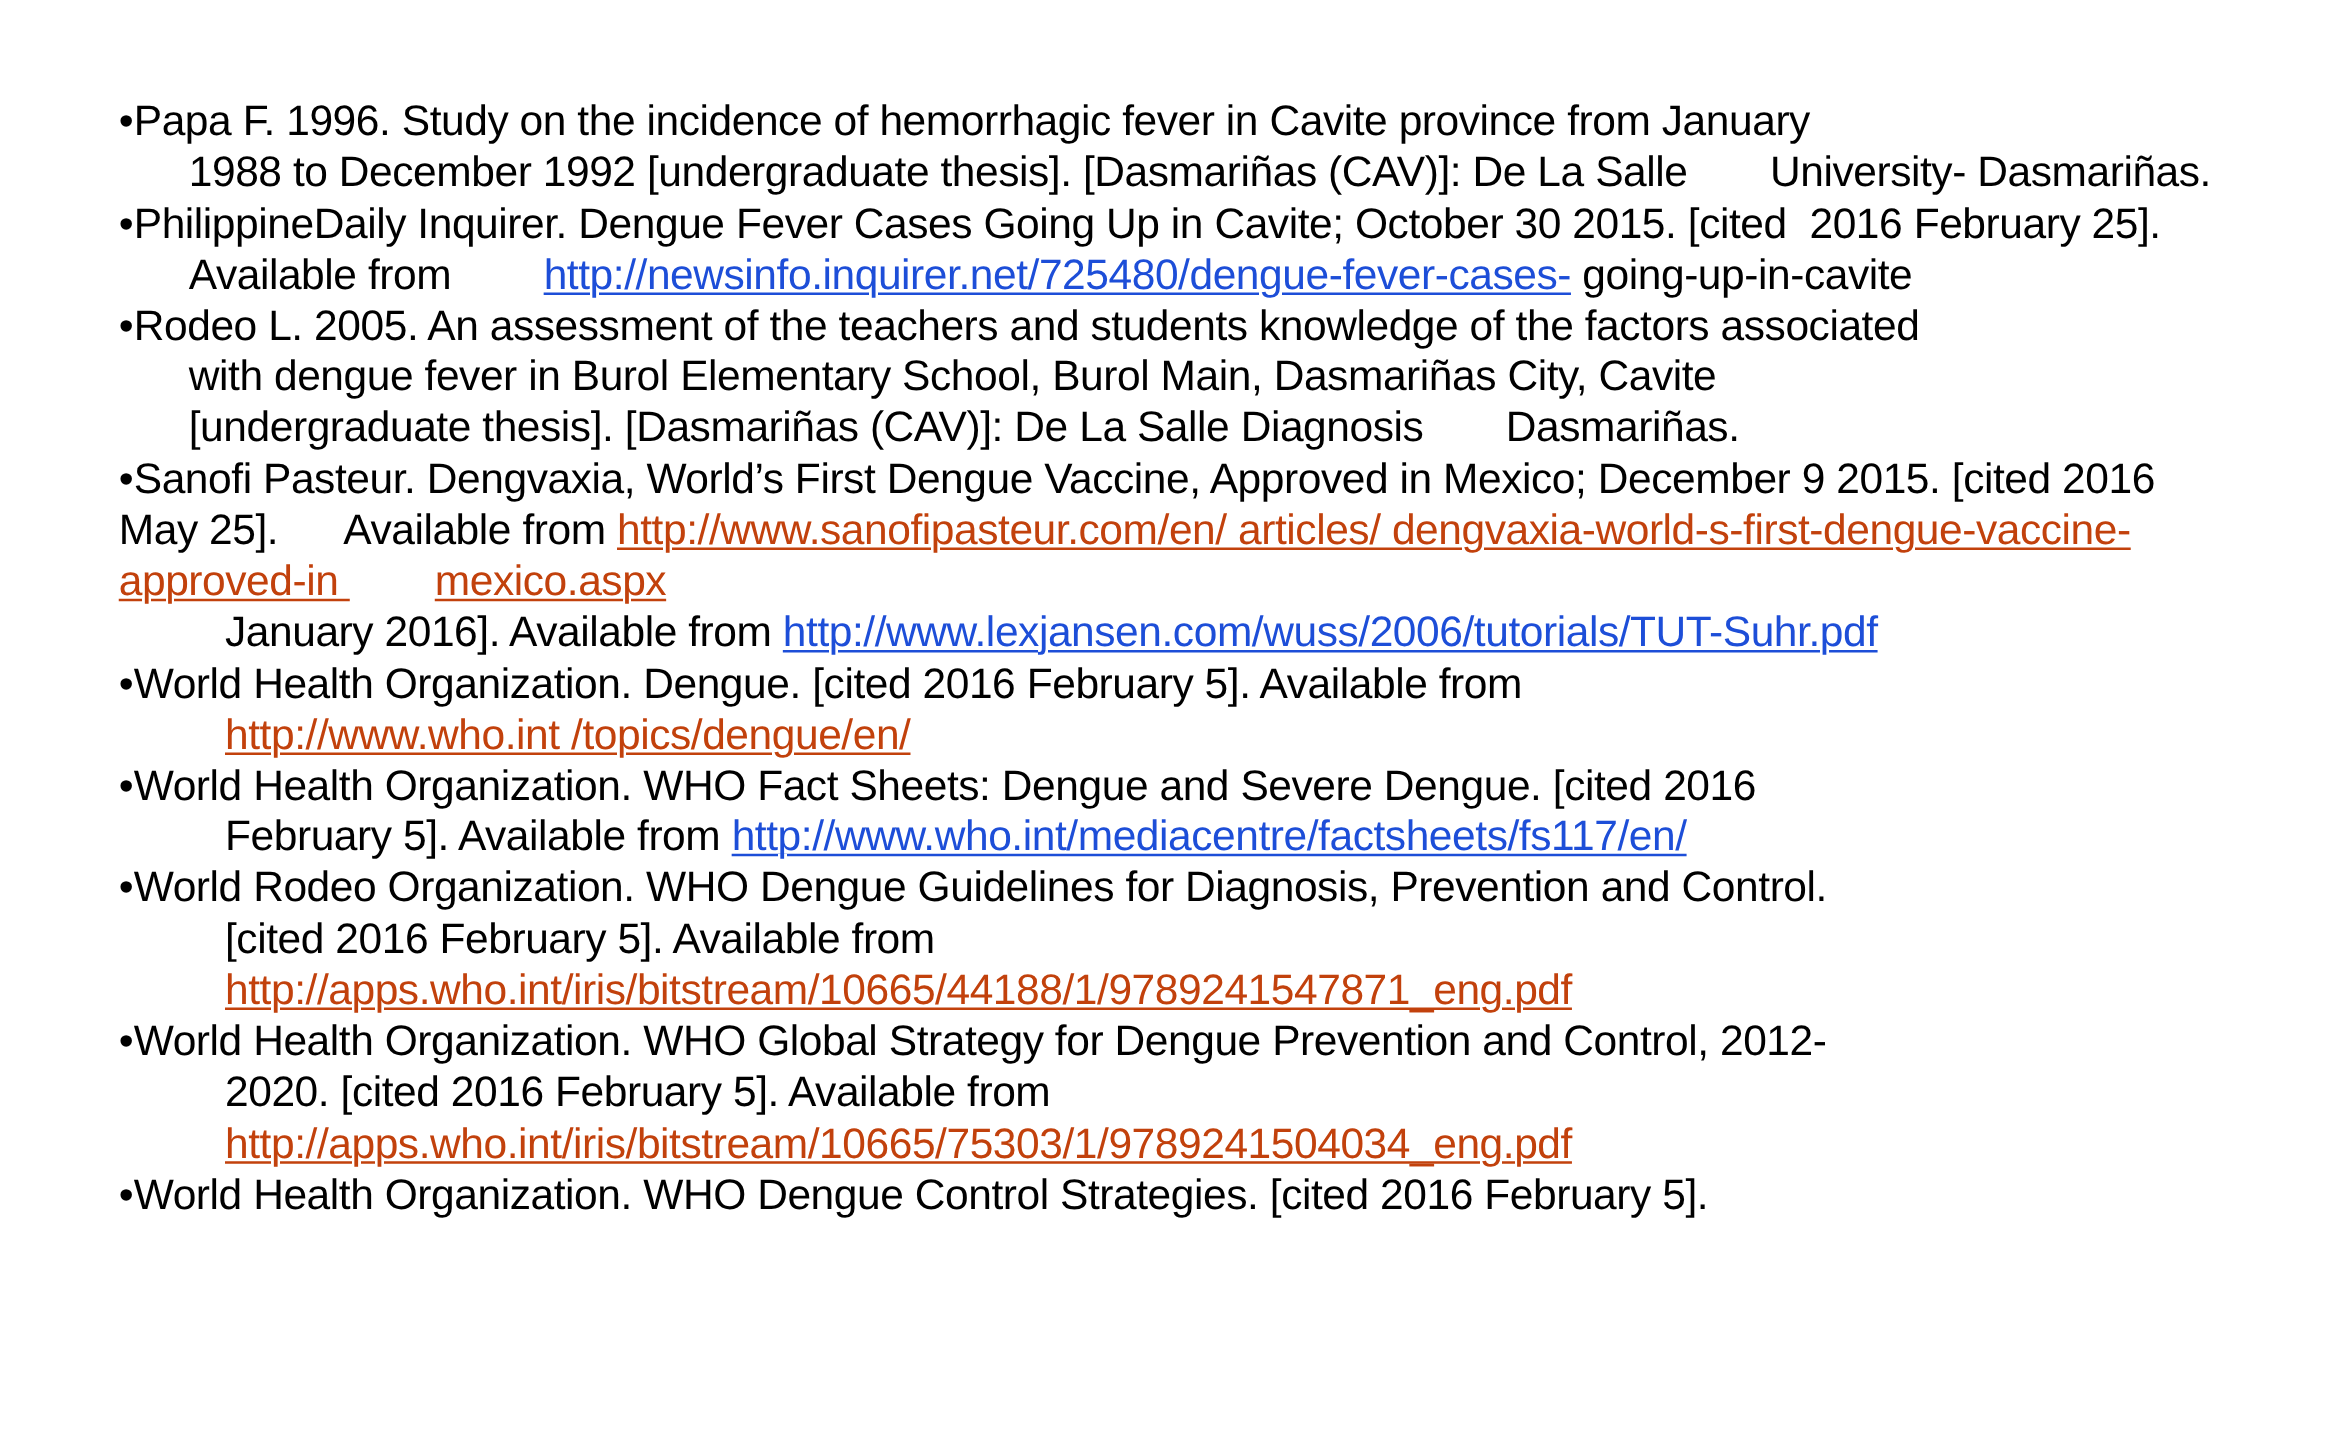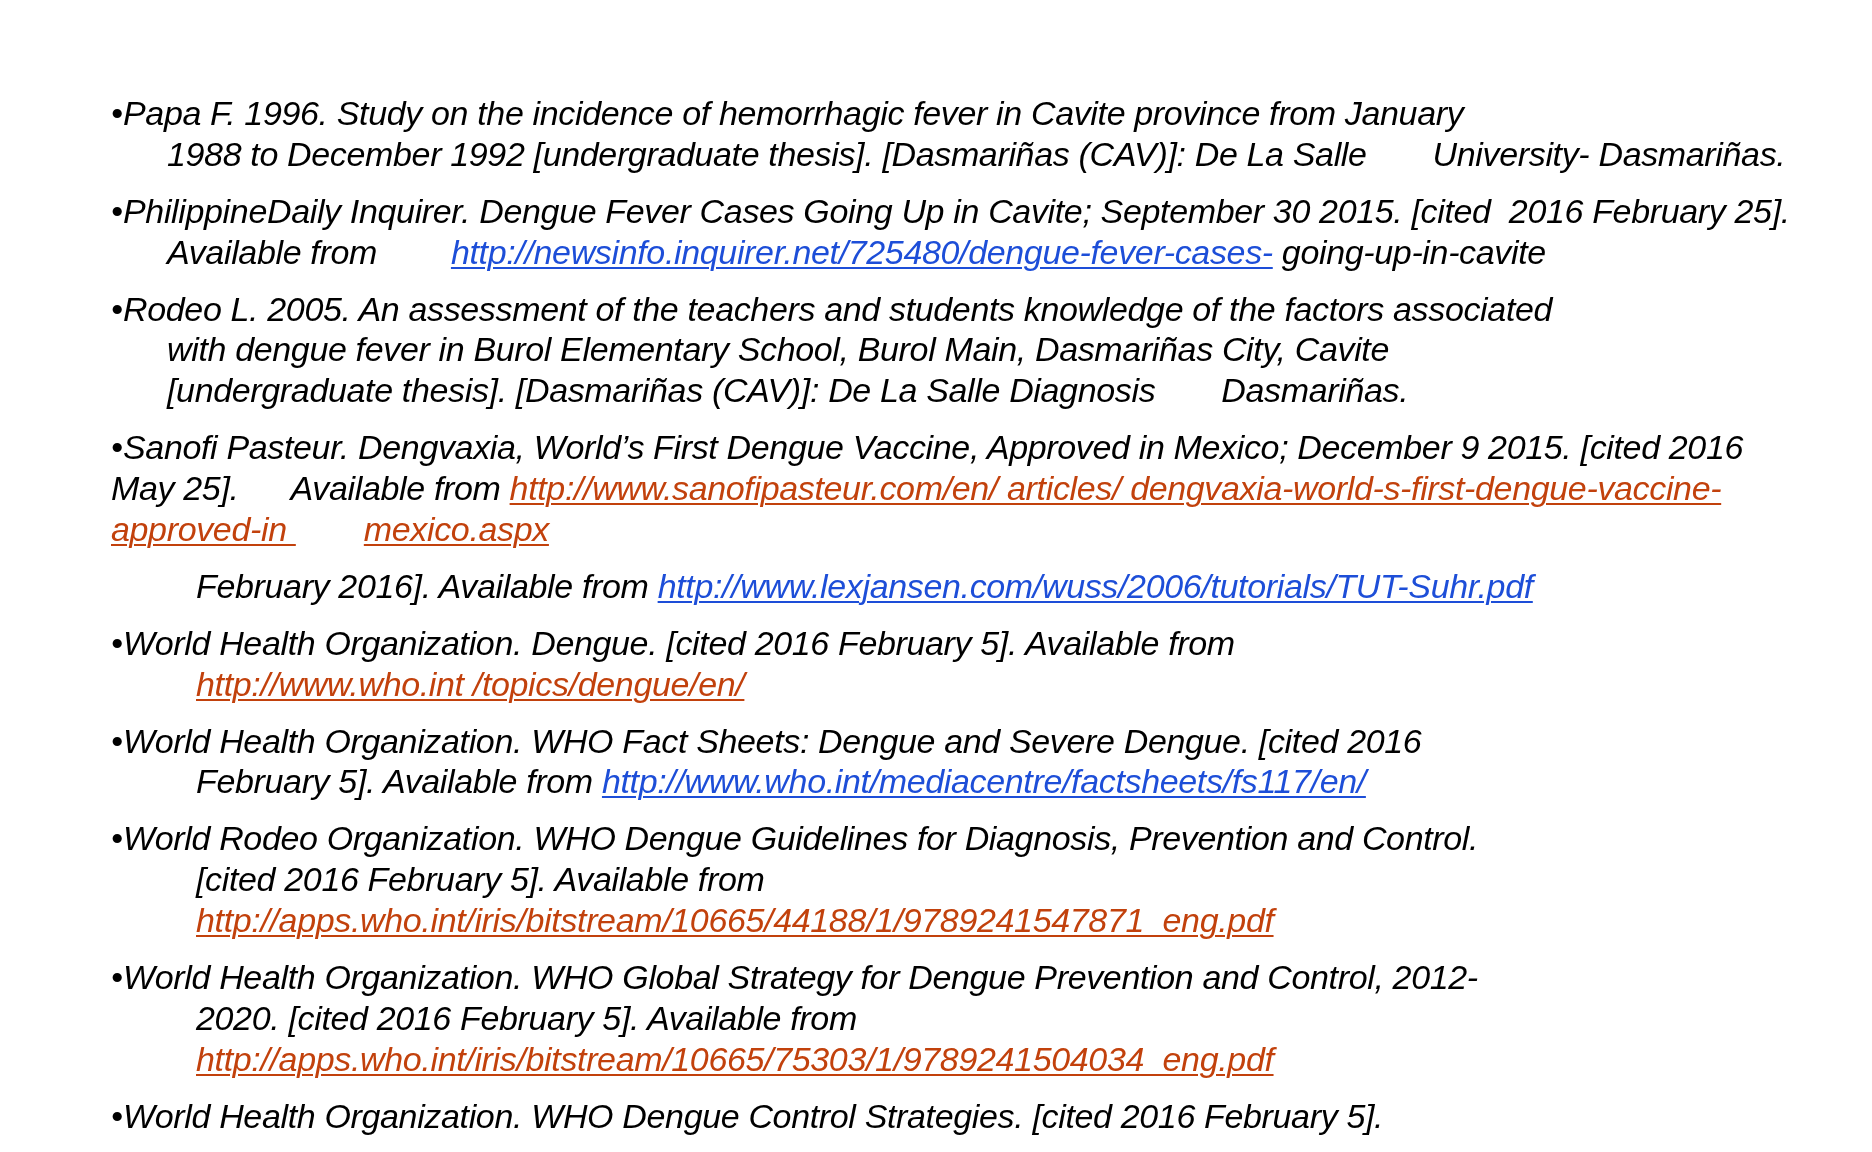--- a/index.html
+++ b/index.html
@@ -26,23 +26,22 @@
     .ref-list {
       position: absolute;
       left: 95px;
       top: 77px;
       width: 1760px;
       margin: 0;
       padding: 0;
       list-style: none;
     }
     .ref {
-      margin: 16px;
+      margin: 0;
       padding: 0;
-      font-style: italic;
     }
     .line {
       display: block;
       white-space: pre;
       font-size: 34px;
       line-height: 40.9px;
       height: 40.9px;
       letter-spacing: -0.35px;
     }
     .ind-a { padding-left: 56px; }
@@ -67,38 +66,38 @@
 
 <div class="page">
   <ul class="ref-list">
 
     <li class="ref">
       <span class="line"><span class="bullet">•</span><span>Papa F. 1996. Study on the incidence of hemorrhagic fever in Cavite province from January</span></span>
       <span class="line ind-a"><span>1988 to December 1992 [undergraduate thesis]. [Dasmariñas (CAV)]: De La Salle</span><span class="gap" style="width:66px"></span><span>University- Dasmariñas.</span></span>
     </li>
 
     <li class="ref">
-      <span class="line"><span class="bullet">•</span><span>PhilippineDaily Inquirer. Dengue Fever Cases Going Up in Cavite; September 30 2015. [cited  2016 February 25].</span></span>
+      <span class="line"><span class="bullet">•</span><span>PhilippineDaily Inquirer. Dengue Fever Cases Going Up in Cavite; October 30 2015. [cited  2016 February 25].</span></span>
       <span class="line ind-a"><span>Available from</span><span class="gap" style="width:74px"></span><a class="link blue">http://newsinfo.inquirer.net/725480/dengue-fever-cases-</a><span> going-up-in-cavite</span></span>
     </li>
 
     <li class="ref">
       <span class="line"><span class="bullet">•</span><span>Rodeo L. 2005. An assessment of the teachers and students knowledge of the factors associated</span></span>
       <span class="line ind-a"><span>with dengue fever in Burol Elementary School, Burol Main, Dasmariñas City, Cavite</span></span>
       <span class="line ind-a"><span>[undergraduate thesis]. [Dasmariñas (CAV)]: De La Salle Diagnosis</span><span class="gap" style="width:66px"></span><span>Dasmariñas.</span></span>
     </li>
 
     <li class="ref">
       <span class="line"><span class="bullet">•</span><span>Sanofi Pasteur. Dengvaxia, World’s First Dengue Vaccine, Approved in Mexico; December 9 2015. [cited 2016</span></span>
       <span class="line"><span>May 25].</span><span class="gap" style="width:52px"></span><span>Available from </span><a class="link">http://www.sanofipasteur.com/en/ articles/ dengvaxia-world-s-first-dengue-vaccine-</a></span>
       <span class="line"><a class="link">approved-in </a><span class="gap" style="width:68px"></span><a class="link">mexico.aspx</a></span>
     </li>
 
     <li class="ref">
-      <span class="line ind-b"><span>February 2016]. Available from </span><a class="link blue">http://www.lexjansen.com/wuss/2006/tutorials/TUT-Suhr.pdf</a></span>
+      <span class="line ind-b"><span>January 2016]. Available from </span><a class="link blue">http://www.lexjansen.com/wuss/2006/tutorials/TUT-Suhr.pdf</a></span>
     </li>
 
     <li class="ref">
       <span class="line"><span class="bullet">•</span><span>World Health Organization. Dengue. [cited 2016 February 5]. Available from</span></span>
       <span class="line ind-b"><a class="link">http://www.who.int /topics/dengue/en/</a></span>
     </li>
 
     <li class="ref">
       <span class="line"><span class="bullet">•</span><span>World Health Organization. WHO Fact Sheets: Dengue and Severe Dengue. [cited 2016</span></span>
       <span class="line ind-b"><span>February 5]. Available from </span><a class="link blue">http://www.who.int/mediacentre/factsheets/fs117/en/</a></span>

